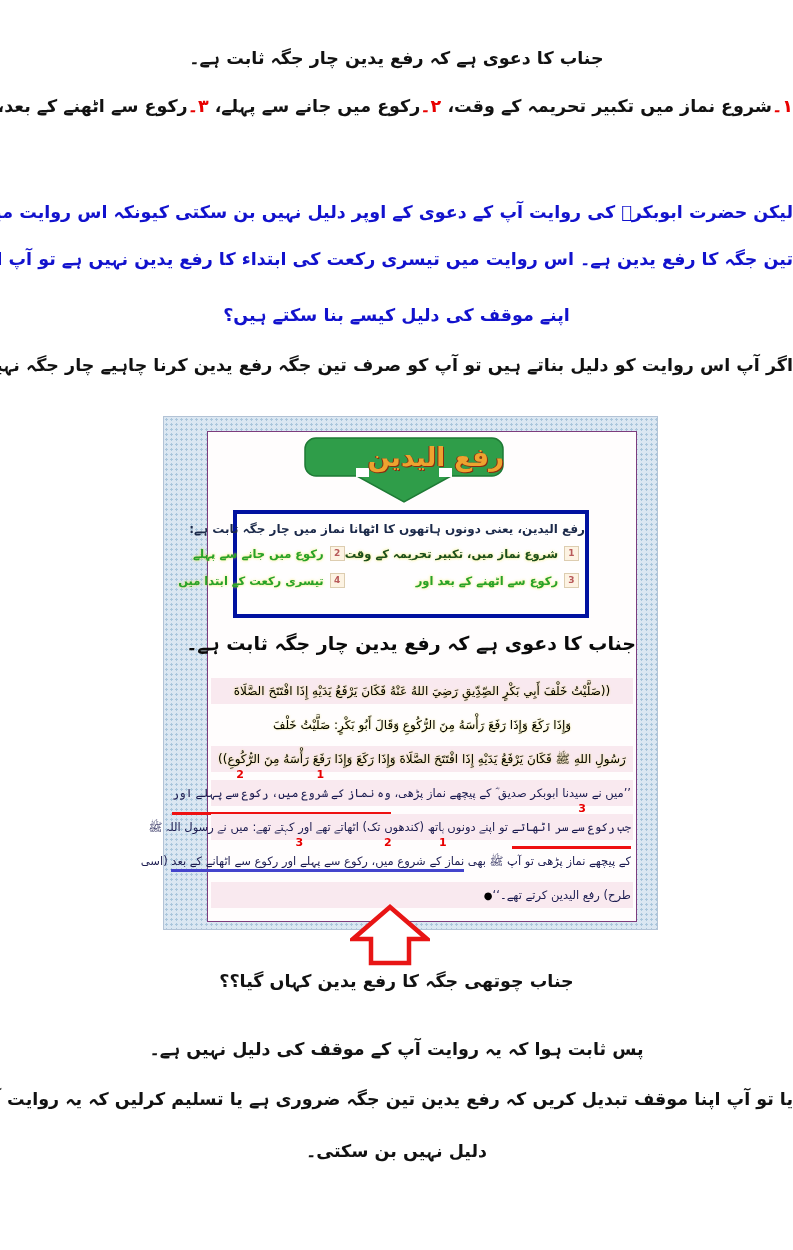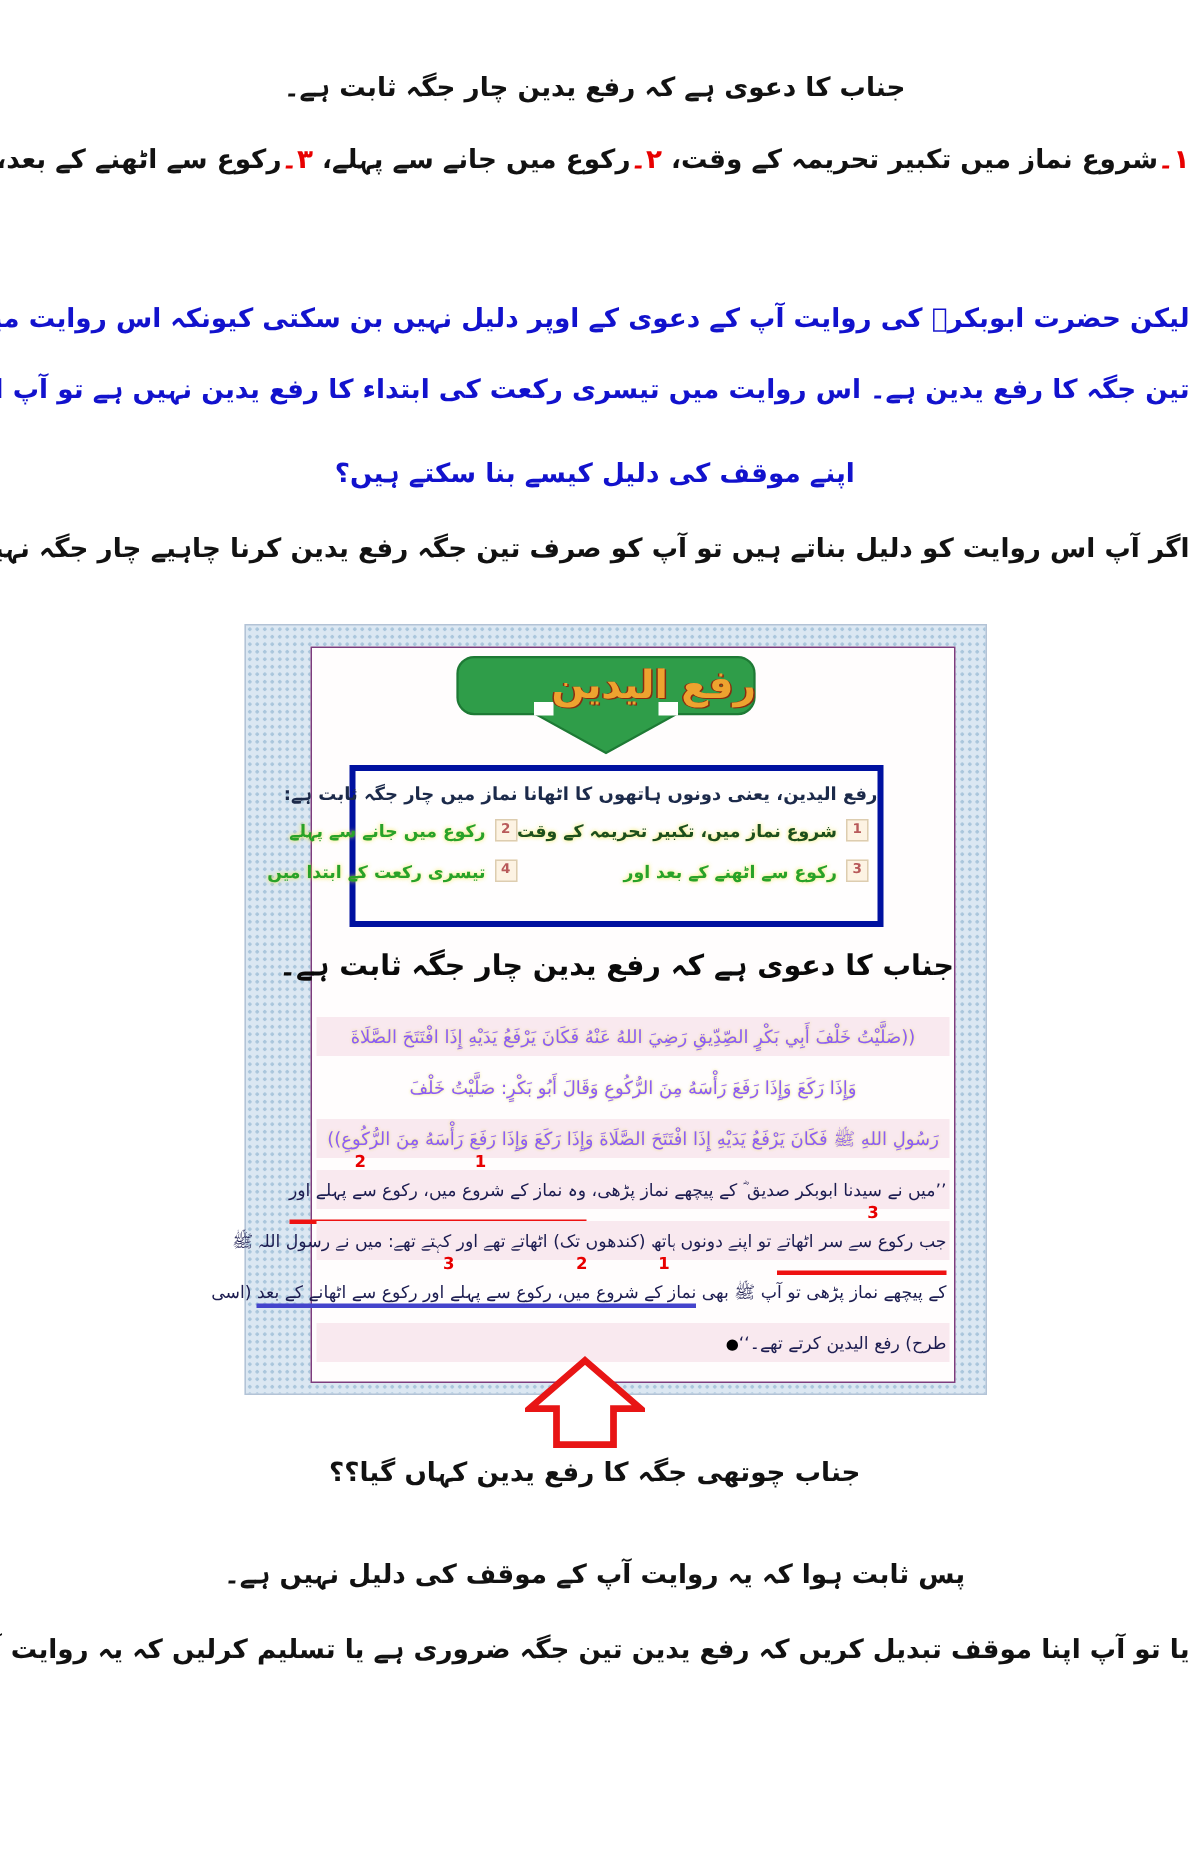--- a/index.html
+++ b/index.html
@@ -42,24 +42,24 @@
         text-shadow:0 0 3px rgba(240,230,60,.85);}
   .item-dark{color:#1c4f1c;}
 
   
   .scan-headline{position:absolute;top:200px;left:0;right:0;text-align:center;
         font-size:19px;font-weight:bold;color:#0a0a0a;white-space:nowrap;}
   .content{position:absolute;top:246px;left:3px;right:3px;}
   .row{position:relative;height:26px;line-height:26px;margin-bottom:8px;
         white-space:nowrap;direction:rtl;}
   .band{background:#f9e9ef;}
-  .ar{text-align:center;font-size:12px;color:#8b5cf6;
+  .ar{text-align:center;font-size:12px;color:#000000;
         text-shadow:0 0 2px rgba(235,225,90,.9);}
   .tr{text-align:right;font-size:11.5px;color:#1c1c50;padding-right:2px;}
-  .u-red{border-bottom:3px solid #ee1111;padding-bottom:13px;}
+  .u-red{border-bottom:3px solid #ee1111;padding-bottom:13px;font-family:Liberation Serif, serif;}
   .u-blue{border-bottom:3px solid #4444cc;padding-bottom:1px;}
   .marker{position:absolute;top:-11px;font-size:11px;line-height:11px;
         font-weight:bold;color:#e80000;}
   .bullet{font-size:10px;color:#000;}
 
   
   .arrow{position:absolute;left:350px;top:876px;z-index:3;}
 </style>
 </head>
 <body>
@@ -130,14 +130,15 @@
     </div>
   </div>
 
   <svg class="arrow" width="80" height="62" viewBox="0 0 80 62">
     <polygon points="40,3 77,35 59,35 59,59 21,59 21,35 3,35" fill="#ffffff" stroke="#e81515" stroke-width="4.5" stroke-linejoin="miter"></polygon>
   </svg>
 
   <p class="tline" style="top:943px">جناب چوتھی جگہ کا رفع یدین کہاں گیا؟؟</p>
   <p class="tline" style="top:1011px">پس ثابت ہوا کہ یہ روایت آپ کے موقف کی دلیل نہیں ہے۔</p>
   <p class="tline" style="top:1061px">یا تو آپ اپنا موقف تبدیل کریں کہ رفع یدین تین جگہ ضروری ہے یا تسلیم کرلیں کہ یہ روایت آپ کی</p>
+  <p class="tline" style="top:1113px">دلیل نہیں بن سکتی۔</p>
 
 </div>
 
 </body></html>

